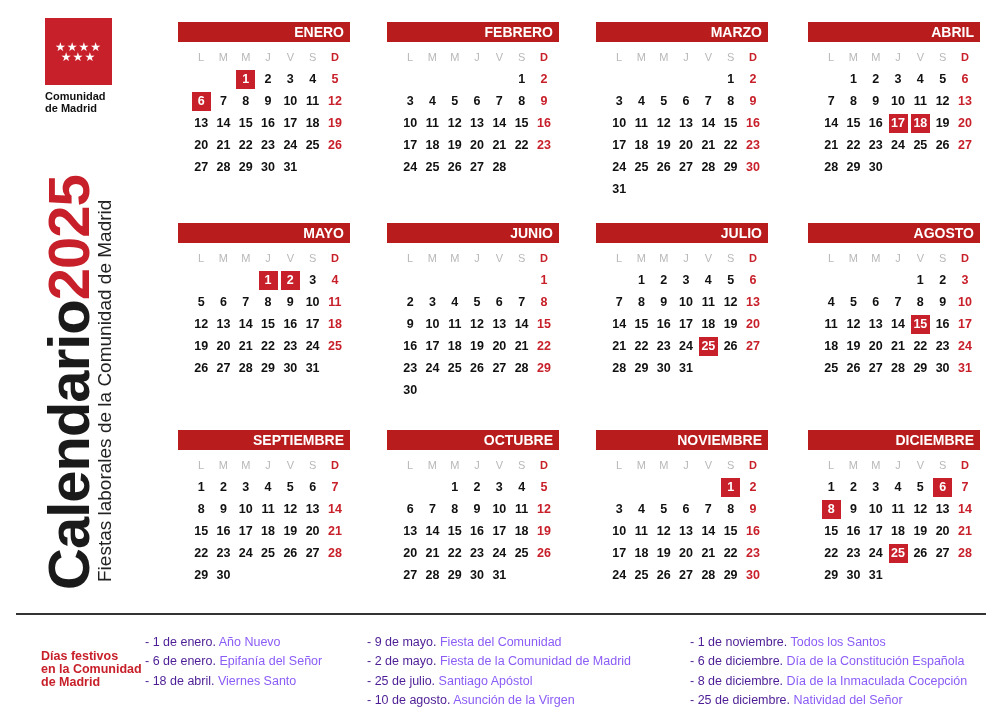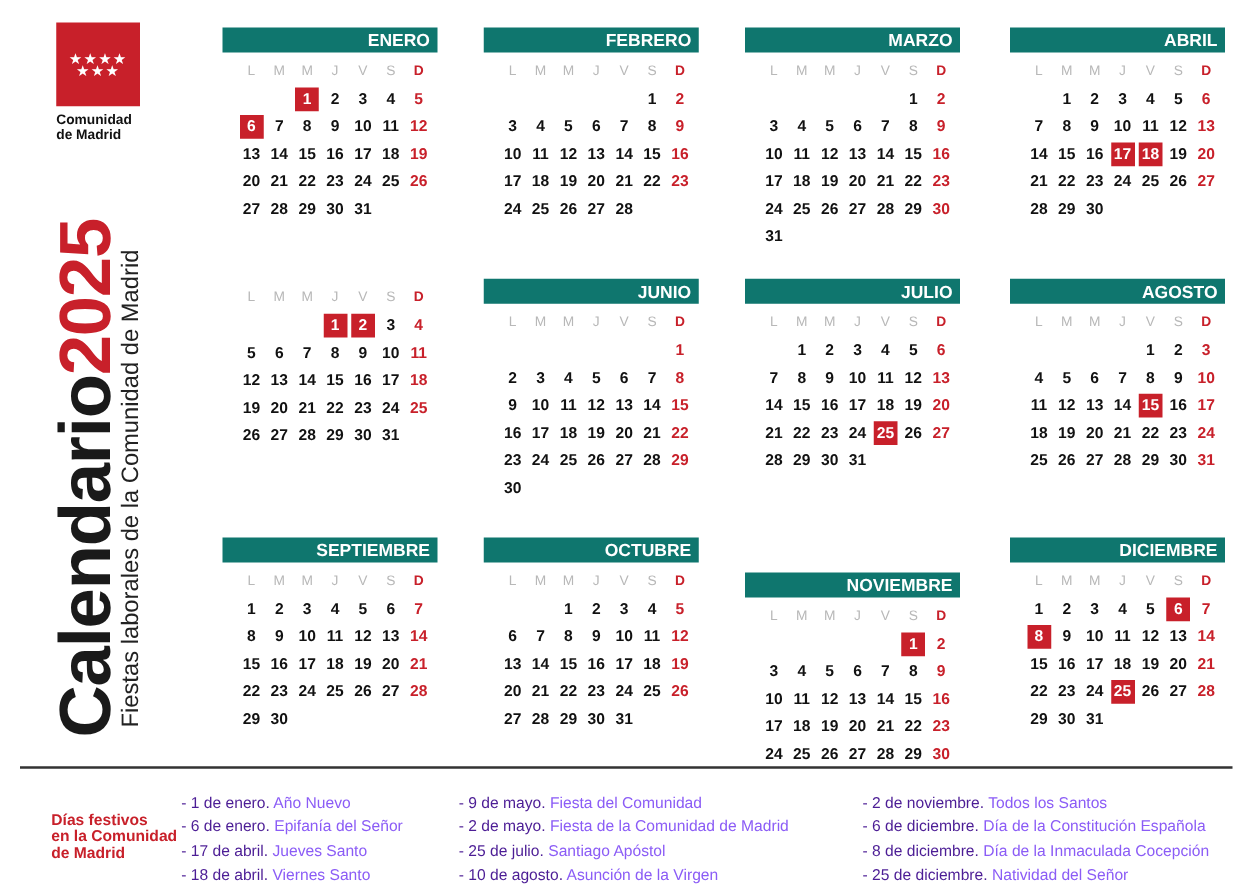--- a/index.html
+++ b/index.html
@@ -12,21 +12,21 @@
   .logo-text { position:absolute; left:45px; top:90px; font-weight:bold; font-size:11px; line-height:12px; color:#111; }
 
   .vtitle { position:absolute; left:40px; top:590px; transform-origin:0 0; transform:rotate(-90deg);
             white-space:nowrap; font-weight:900; font-size:58px; line-height:58px; letter-spacing:-1px; }
   .vtitle .c { color:#1a1a1a; }
   .vtitle .y { color:#c8202a; }
   .vsub { position:absolute; left:95px; top:582px; transform-origin:0 0; transform:rotate(-90deg);
           white-space:nowrap; font-size:19px; line-height:20px; color:#222; }
 
   .month { position:absolute; width:172px; }
-  .month .hdr { height:20px; background:#0f766e; color:#fff; font-weight:bold; font-size:14px;
+  .month .hdr { height:20px; background:#b91c1c; color:#fff; font-weight:bold; font-size:14px;
                 text-align:right; padding-right:6px; line-height:21px;padding-left:12px; }
   .grid { display:grid; grid-template-columns:repeat(7, 22.3px); margin-left:12px; margin-top:4px; }
   .cell { height:22px; line-height:22px; text-align:center; font-size:12.5px; font-weight:bold; color:#111;
           position:relative; }
   .cell.dow { color:#b8b8b8; font-weight:normal; font-size:11px; }
   .cell.dow.sun { color:#c8202a; font-weight:bold; }
   .cell.sun { color:#c8202a; }
   .cell.hol span { display:inline-block; background:#c8202a; color:#fff; width:19px; height:19px; line-height:19px; }
 
   .divider { position:absolute; left:16px; top:613px; width:970px; height:2px; background:#333; }
@@ -226,20 +226,21 @@
         <div class="cell"><span>24</span></div>
         <div class="cell"><span>25</span></div>
         <div class="cell"><span>26</span></div>
         <div class="cell sun"><span>27</span></div>
         <div class="cell"><span>28</span></div>
         <div class="cell"><span>29</span></div>
         <div class="cell"><span>30</span></div>
       </div>
     </div>
     <div class="month" style="left: 178px; top: 223px;">
+      <div class="hdr">MAYO</div>
       <div class="grid">
         <div class="cell dow">L</div>
         <div class="cell dow">M</div>
         <div class="cell dow">M</div>
         <div class="cell dow">J</div>
         <div class="cell dow">V</div>
         <div class="cell dow">S</div>
         <div class="cell dow sun">D</div>
         <div class="cell"></div>
         <div class="cell"></div>
@@ -496,21 +497,21 @@
         <div class="cell"><span>24</span></div>
         <div class="cell"><span>25</span></div>
         <div class="cell sun"><span>26</span></div>
         <div class="cell"><span>27</span></div>
         <div class="cell"><span>28</span></div>
         <div class="cell"><span>29</span></div>
         <div class="cell"><span>30</span></div>
         <div class="cell"><span>31</span></div>
       </div>
     </div>
-    <div class="month" style="left: 596px; top: 430px; margin-top: 28px;">
+    <div class="month" style="left: 596px; top: 430px;">
       <div class="hdr">NOVIEMBRE</div>
       <div class="grid">
         <div class="cell dow">L</div>
         <div class="cell dow">M</div>
         <div class="cell dow">M</div>
         <div class="cell dow">J</div>
         <div class="cell dow">V</div>
         <div class="cell dow">S</div>
         <div class="cell dow sun">D</div>
         <div class="cell"></div>
@@ -600,28 +601,27 @@
 <div class="legend-title">
   <div>Días festivos</div>
   <div>en la Comunidad</div>
   <div>de Madrid</div>
 </div>
 
 <div id="legend-cols">
     <div class="hcol" style="left: 145px;">
       <div><span class="d">- 1 de enero.</span> <span class="n">Año Nuevo</span></div>
       <div><span class="d">- 6 de enero.</span> <span class="n">Epifanía del Señor</span></div>
-      <div><span class="d">- 17 de abril.</span> <span class="n">Jueves Santo</span></div>
       <div><span class="d">- 18 de abril.</span> <span class="n">Viernes Santo</span></div>
     </div>
     <div class="hcol" style="left: 367px;">
       <div><span class="d">- 9 de mayo.</span> <span class="n">Fiesta del Comunidad</span></div>
       <div><span class="d">- 2 de mayo.</span> <span class="n">Fiesta de la Comunidad de Madrid</span></div>
       <div><span class="d">- 25 de julio.</span> <span class="n">Santiago Apóstol</span></div>
       <div><span class="d">- 10 de agosto.</span> <span class="n">Asunción de la Virgen</span></div>
     </div>
     <div class="hcol" style="left: 690px;">
-      <div><span class="d">- 2 de noviembre.</span> <span class="n">Todos los Santos</span></div>
+      <div><span class="d">- 1 de noviembre.</span> <span class="n">Todos los Santos</span></div>
       <div><span class="d">- 6 de diciembre.</span> <span class="n">Día de la Constitución Española</span></div>
       <div><span class="d">- 8 de diciembre.</span> <span class="n">Día de la Inmaculada Cocepción</span></div>
       <div><span class="d">- 25 de diciembre.</span> <span class="n">Natividad del Señor</span></div>
     </div>
   </div>
 
 </body></html>

